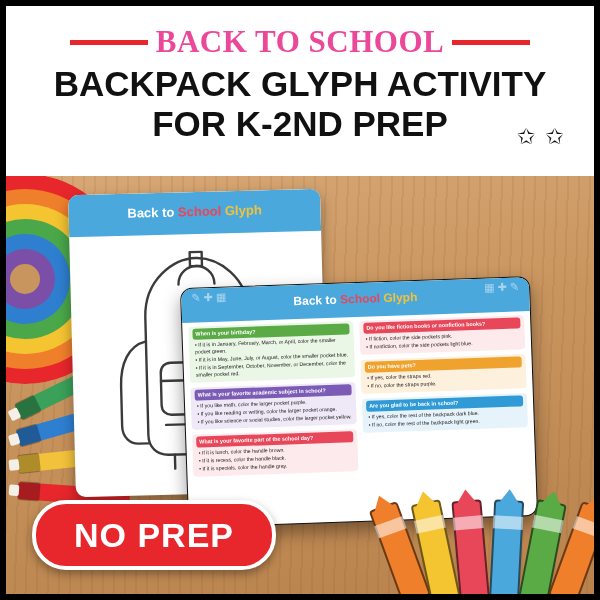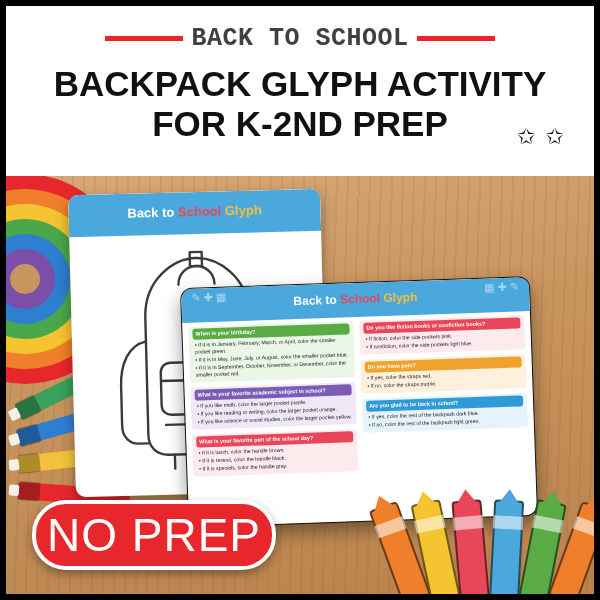--- a/index.html
+++ b/index.html
@@ -43,26 +43,26 @@
     justify-content: center;
     gap: 8px;
   }
   .rule {
     height: 5px;
     background: #e8272c;
     flex: 0 0 auto;
     width: 78px;
   }
   .title-red {
-    color: #404040;
-    font-size: 25px;
+    color: #ec4899;
+    font-size: 31px;
     font-weight: bold;
     letter-spacing: 0.5px;
     white-space: nowrap;
-    font-family: Liberation Mono, monospace;
+    font-family: Liberation Serif, serif;
   }
   .title-black {
     position: absolute;
     top: 58px;
     left: 0;
     right: 0;
     text-align: center;
     color: #111111;
     font-size: 35px;
     line-height: 40px;
@@ -266,22 +266,22 @@
     border: 4px solid #ffffff;
     border-radius: 34px;
     box-shadow: 0 4px 10px rgba(0,0,0,0.35);
     z-index: 60;
     display: flex;
     align-items: center;
     justify-content: center;
   }
   .badge span {
     color: #ffffff;
-    font-size: 46px;
-    font-weight: normal;
+    font-size: 34px;
+    font-weight: bold;
     letter-spacing: 1px;
     font-family: "Liberation Sans", sans-serif;
   }
 
   
   .crayons {
     position: absolute;
     right: 6px;
     bottom: 0;
     width: 200px;

